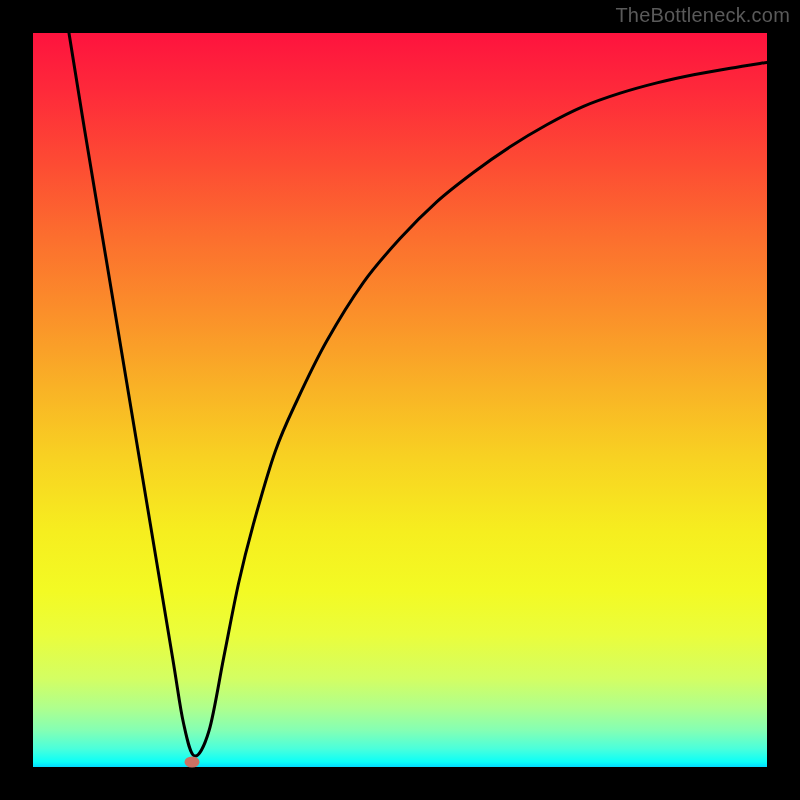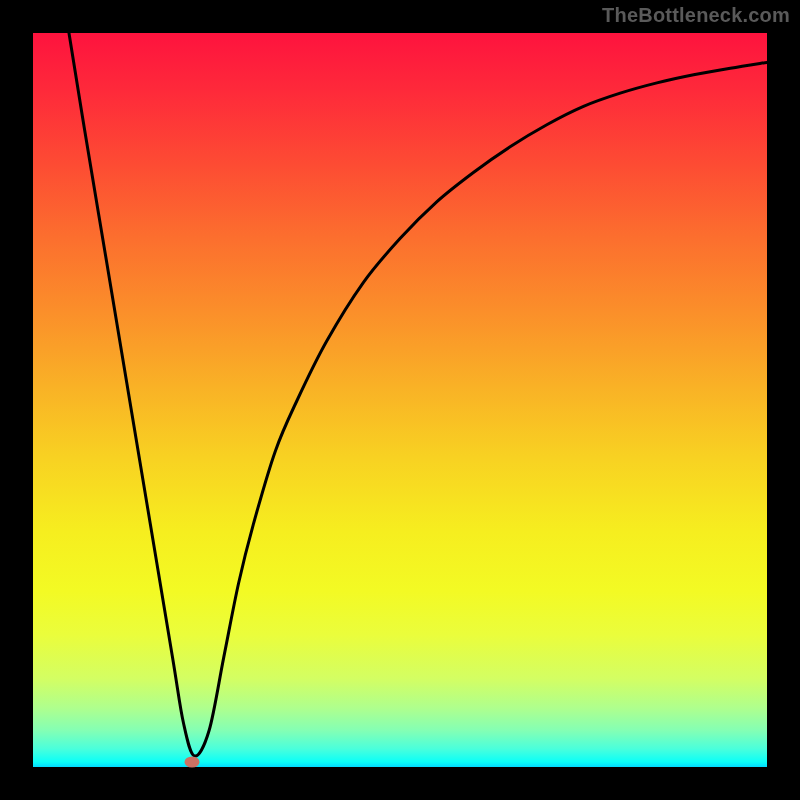--- a/index.html
+++ b/index.html
@@ -42,21 +42,21 @@
       #0bfff8 99.3%,
       #03dbff 100%
     );
   }
   .watermark {
     position: absolute;
     top: 4px;
     right: 10px;
     color: #5a5a5a;
     font-size: 20px;
-    font-weight: 700;
+    font-weight: 400;
     letter-spacing: 0.2px;
     user-select: none;
   }
   svg.curve {
     position: absolute;
     left: 0;
     top: 0;
     width: 734px;
     height: 734px;
   }

